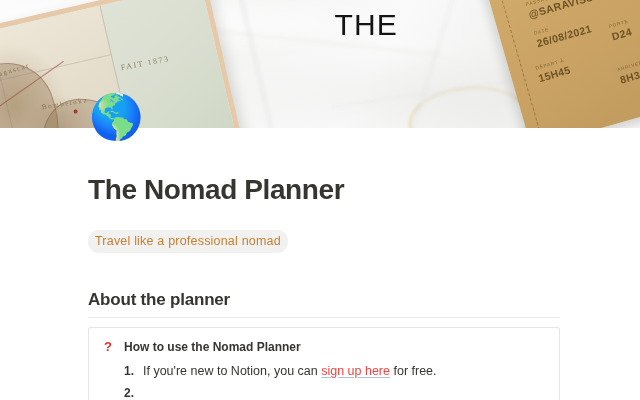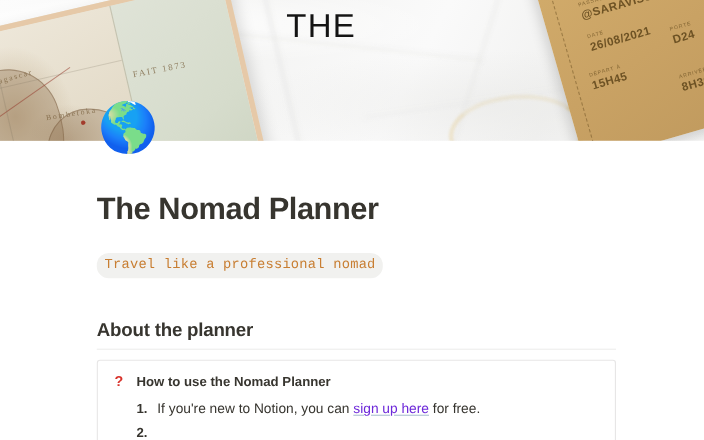--- a/index.html
+++ b/index.html
@@ -99,21 +99,21 @@
   .t-val { font-size:10.5px; font-weight:700; letter-spacing:.4px; display:block; }
   .f-pass { left:34px; top:48px; }
   .f-date { left:34px; top:78px; }
   .f-dep  { left:26px; top:112px; }
   .f-gate { left:108px; top:92px; }
   .f-arr  { left:104px; top:136px; }
 
   
   .cover-title {
     position:absolute; left:186px; top:6px; width:212px;
-    text-align:center;
+    text-align:right;
     font-size:30px; line-height:37px;
     font-weight:300; letter-spacing:1.2px;
     color:#141414;
     font-family:"Liberation Sans", sans-serif;
     text-transform:uppercase;
   }
 
   
   .page-icon {
     position:absolute; left:89px; top:92px; width:50px; height:50px;
@@ -124,21 +124,21 @@
   
   .content { position:absolute; left:0; top:128px; width:640px; }
   .page-title {
     position:absolute; left:88px; top:46px;
     font-size:28px; font-weight:700; letter-spacing:-.4px;
     color:#37352f;
   }
   .code-chip {
     position:absolute; left:88px; top:102px;
     background:#f1f1ef; color:#c87e32;
-    font-family:Liberation Mono, monospace;
+    font-family:Liberation Sans, sans-serif;
     font-size:12.5px; letter-spacing:.2px;
     padding:4px 7px 5px 7px; border-radius:11px;
     white-space:nowrap;
   }
   .section-heading {
     position:absolute; left:88px; top:162px;
     font-size:17px; font-weight:700; letter-spacing:-.2px;
     color:#37352f;
   }
   .divider {
@@ -156,21 +156,21 @@
   .callout-title { font-size:12px; font-weight:700; color:#37352f; line-height:16px; }
   .callout-list { list-style:none; margin:7px 0 0 0; padding:0 0 0 22px; }
   .callout-list li {
     position:relative; font-size:12.5px; line-height:19px; color:#37352f;
     padding-left:19px; margin-bottom:3px; white-space:nowrap;
   }
   .callout-list li .num {
     position:absolute; left:0; top:0; font-weight:700; font-size:12px; color:#37352f;
   }
   .callout-list li a {
-    color:#6d28d9; text-decoration:underline; text-underline-offset:2px;
+    color:#ef4444; text-decoration:underline; text-underline-offset:2px;
     text-decoration-color:rgba(139,167,189,.7);
   }
 </style>
 </head>
 <body>
 
 <div class="page">
 
   <div class="cover">
     <div class="crease c1"></div>

